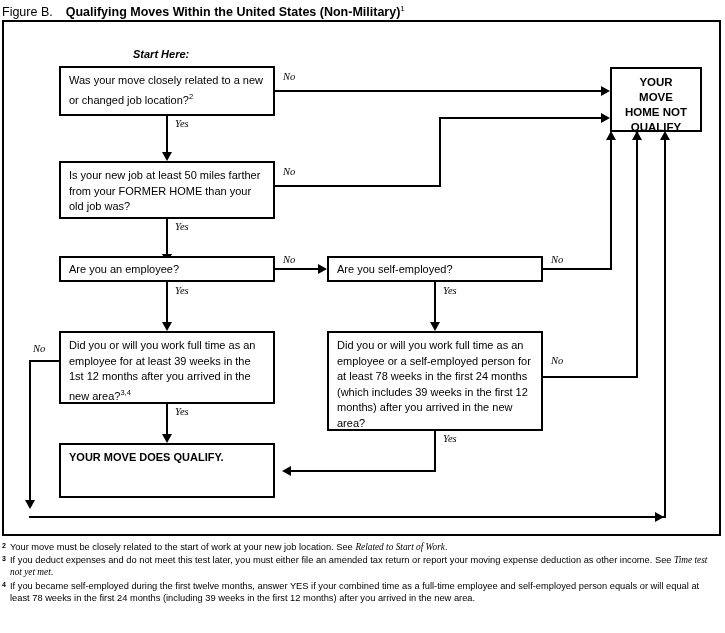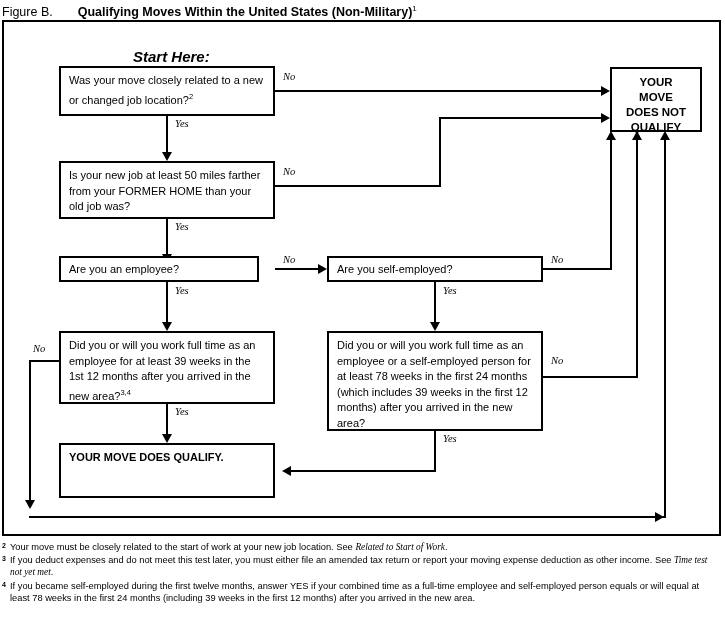--- a/index.html
+++ b/index.html
@@ -24,21 +24,21 @@
   
   .fig-title {
     position: absolute;
     left: 2px;
     top: 1px;
     font-size: 12.5px;
     white-space: nowrap;
     line-height: 15px;
   }
   .fig-title .lbl { font-weight: normal; }
-  .fig-title .ttl { font-weight: bold; margin-left: 12px; }
+  .fig-title .ttl { font-weight: bold; }
   .fig-title sup { font-size: 8px; vertical-align: super; font-weight: normal; }
 
   
   .frame {
     position: absolute;
     left: 2px;
     top: 20px;
     width: 719px;
     height: 516px;
     border: 2px solid #000;
@@ -71,21 +71,21 @@
   .elabel {
     position: absolute;
     font-size: 10.5px;
     font-style: italic;
     font-family: "Liberation Serif", serif;
     white-space: nowrap;
     z-index: 6;
   }
   .start-here {
     position: absolute;
-    font-size: 15px;
+    font-size: 11px;
     font-style: italic;
     font-weight: bold;
     white-space: nowrap;
     z-index: 6;
   }
 
   
   .hline { position: absolute; height: 2px; background: #000; z-index: 3; }
   .vline { position: absolute; width: 2px; background: #000; z-index: 3; }
 
@@ -175,21 +175,21 @@
   <div class="elabel" style="left:283px; top:166px;">No</div>
   <div class="hline" style="left:275px; top:185px; width:166px;"></div>
   <div class="vline" style="left:439px; top:117px; height:70px;"></div>
   <div class="hline" style="left:439px; top:117px; width:165px;"></div>
   <div class="arrow-r" style="left:601px; top:113px;"></div>
 
   <div class="elabel" style="left:175px; top:221px;">Yes</div>
   <div class="vline" style="left:166px; top:219px; height:40px;"></div>
   <div class="arrow-d" style="left:162px; top:254px;"></div>
 
-  <div class="node" style="left:59px; top:256px; width:200px; height:26px; padding-top:4px;">
+  <div class="node" style="left:59px; top:256px; width:216px; height:26px; padding-top:4px;">
     <span>Are you an employee?</span>
   </div>
 
   <div class="elabel" style="left:283px; top:254px;">No</div>
   <div class="hline" style="left:275px; top:268px; width:47px;"></div>
   <div class="arrow-r" style="left:318px; top:264px;"></div>
 
   <div class="elabel" style="left:175px; top:285px;">Yes</div>
   <div class="vline" style="left:166px; top:282px; height:46px;"></div>
   <div class="arrow-d" style="left:162px; top:322px;"></div>
@@ -239,21 +239,21 @@
   <div class="hline" style="left:291px; top:470px; width:145px;"></div>
   <div class="arrow-l" style="left:282px; top:466px;"></div>
 
   <div class="node" style="left:59px; top:443px; width:216px; height:55px;">
     <div class="b">YOUR MOVE DOES QUALIFY.</div>
   </div>
 
   <div class="node center" style="left:610px; top:67px; width:92px; height:65px;">
     <div>YOUR</div>
     <div>MOVE</div>
-    <div>DOES NOT</div>
+    <div>HOME NOT</div>
     <div>QUALIFY</div>
   </div>
 
   <div class="footnotes">
 
 
     <div class="fn">
       <span class="mark">2</span><span>Your move must be closely related to the start of work at your new job location. See </span><i>Related to Start of Work</i><span>.</span>
     </div>
 

